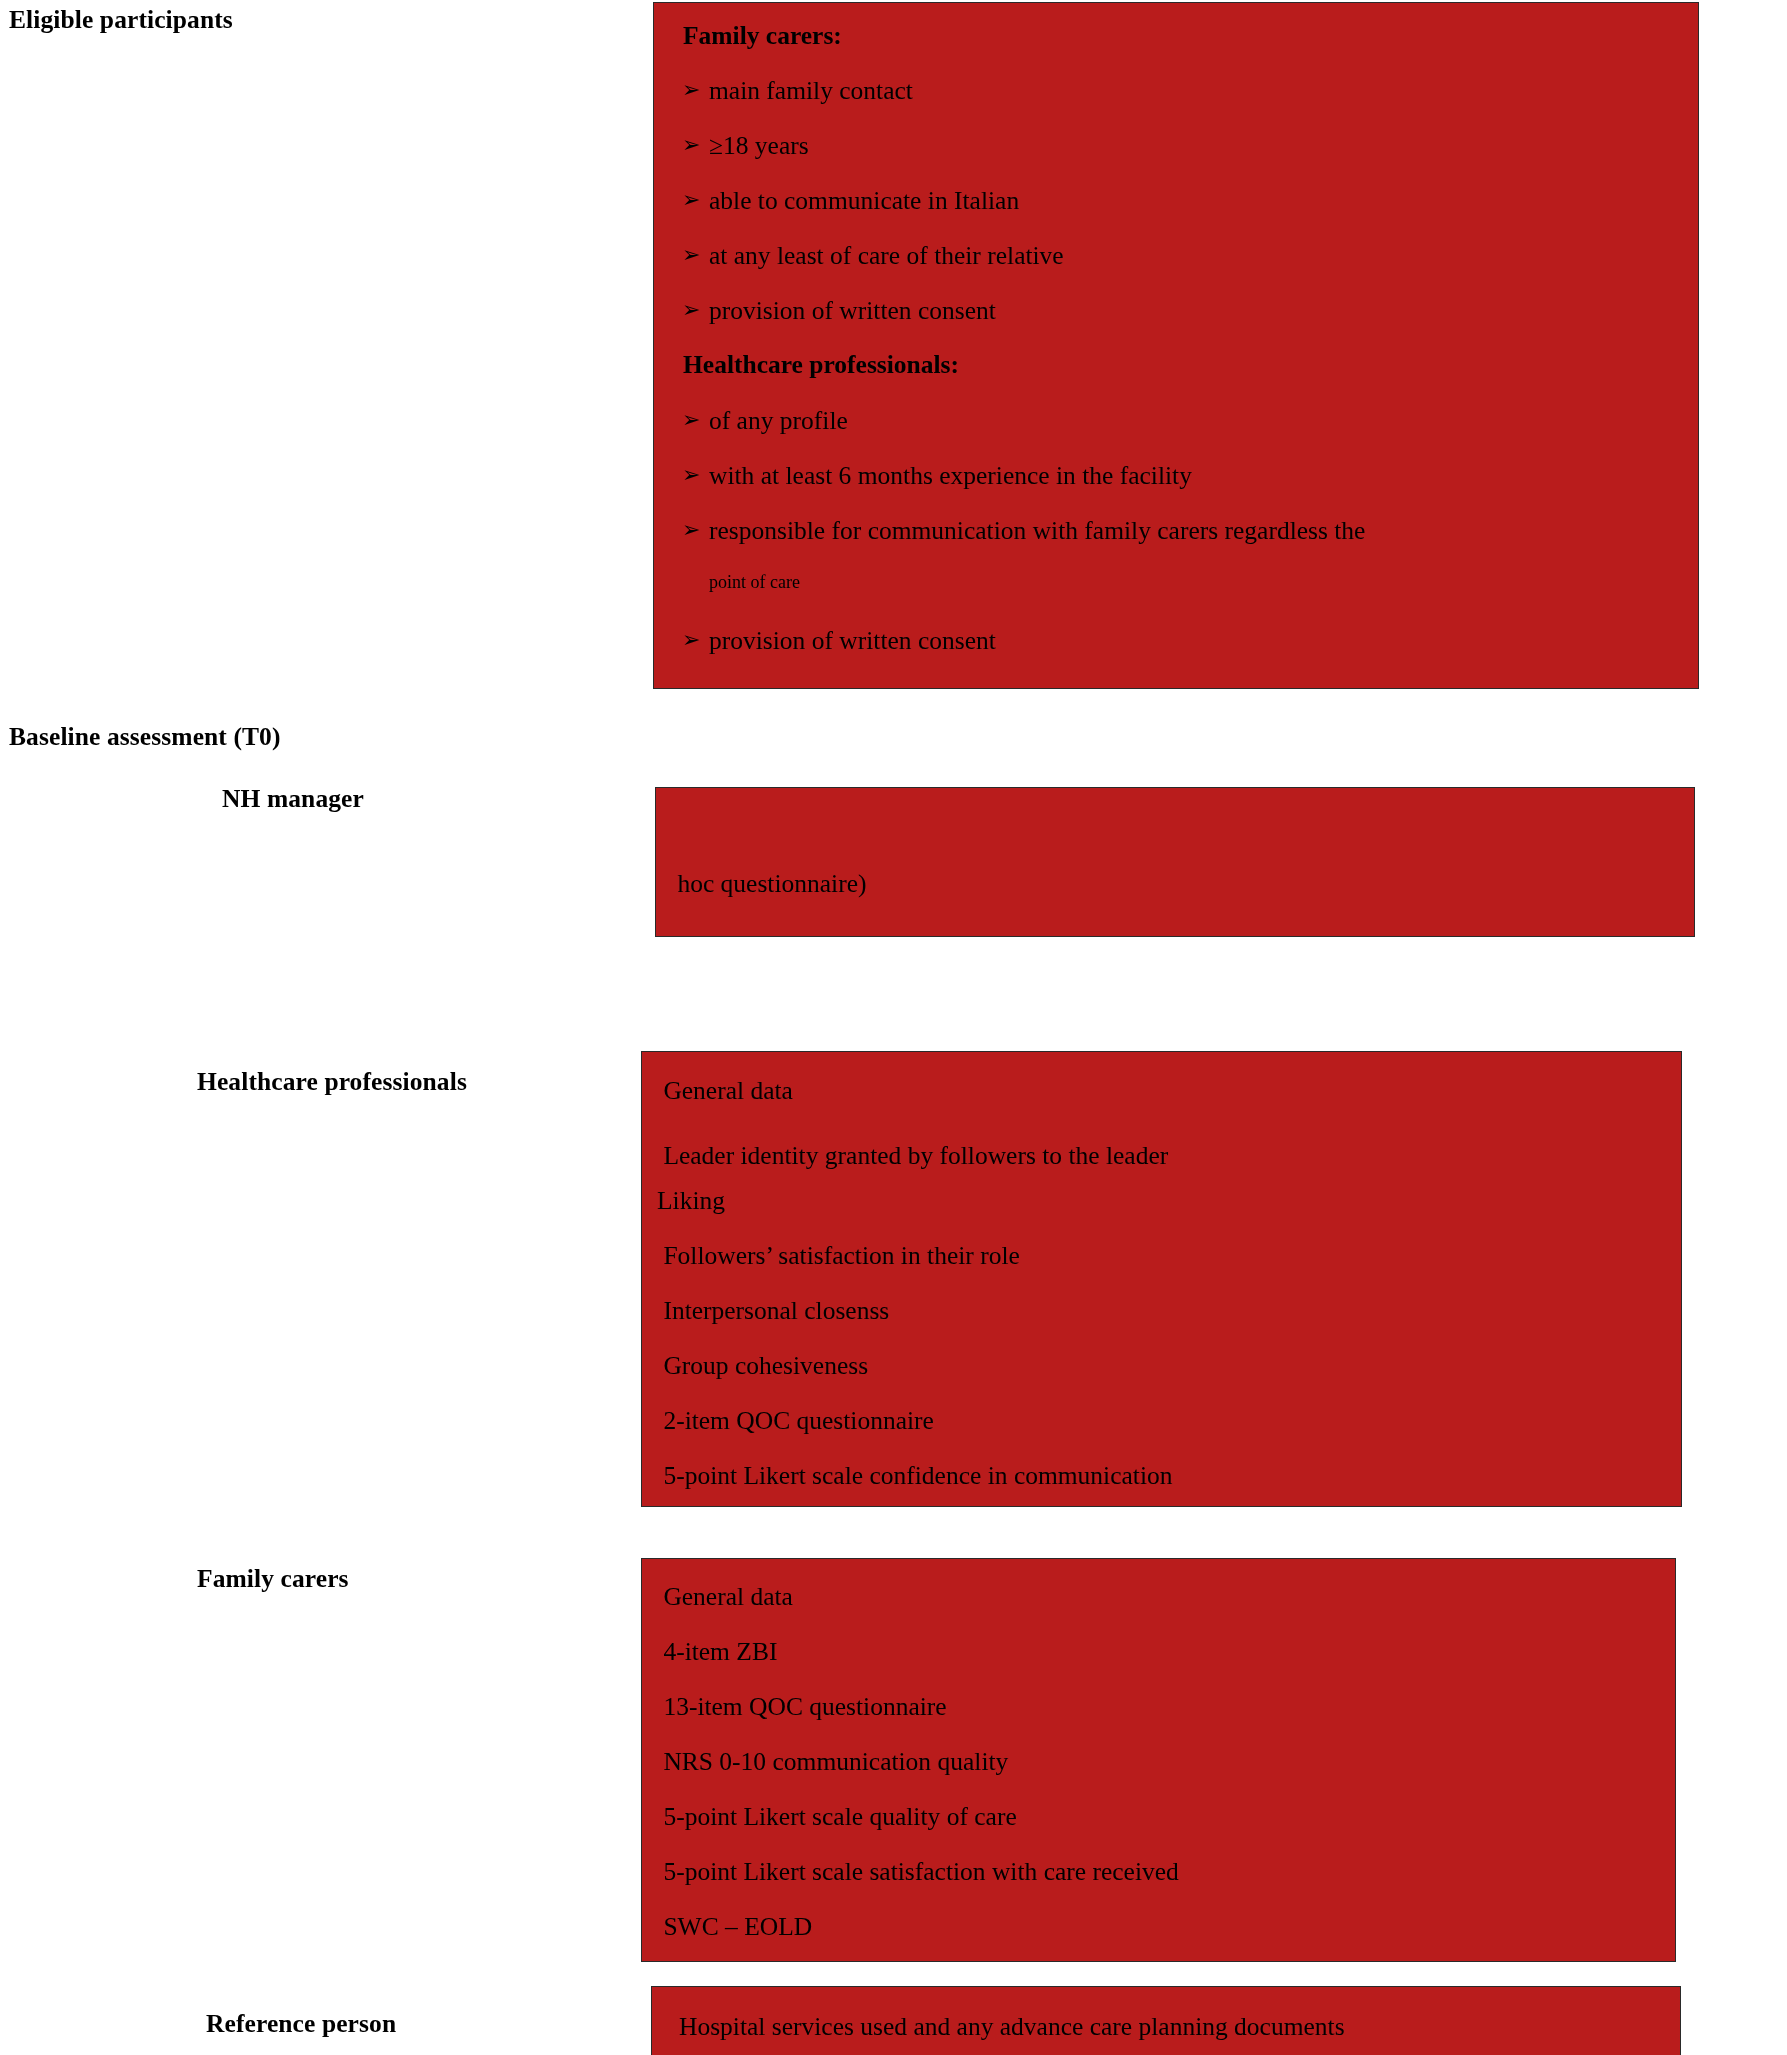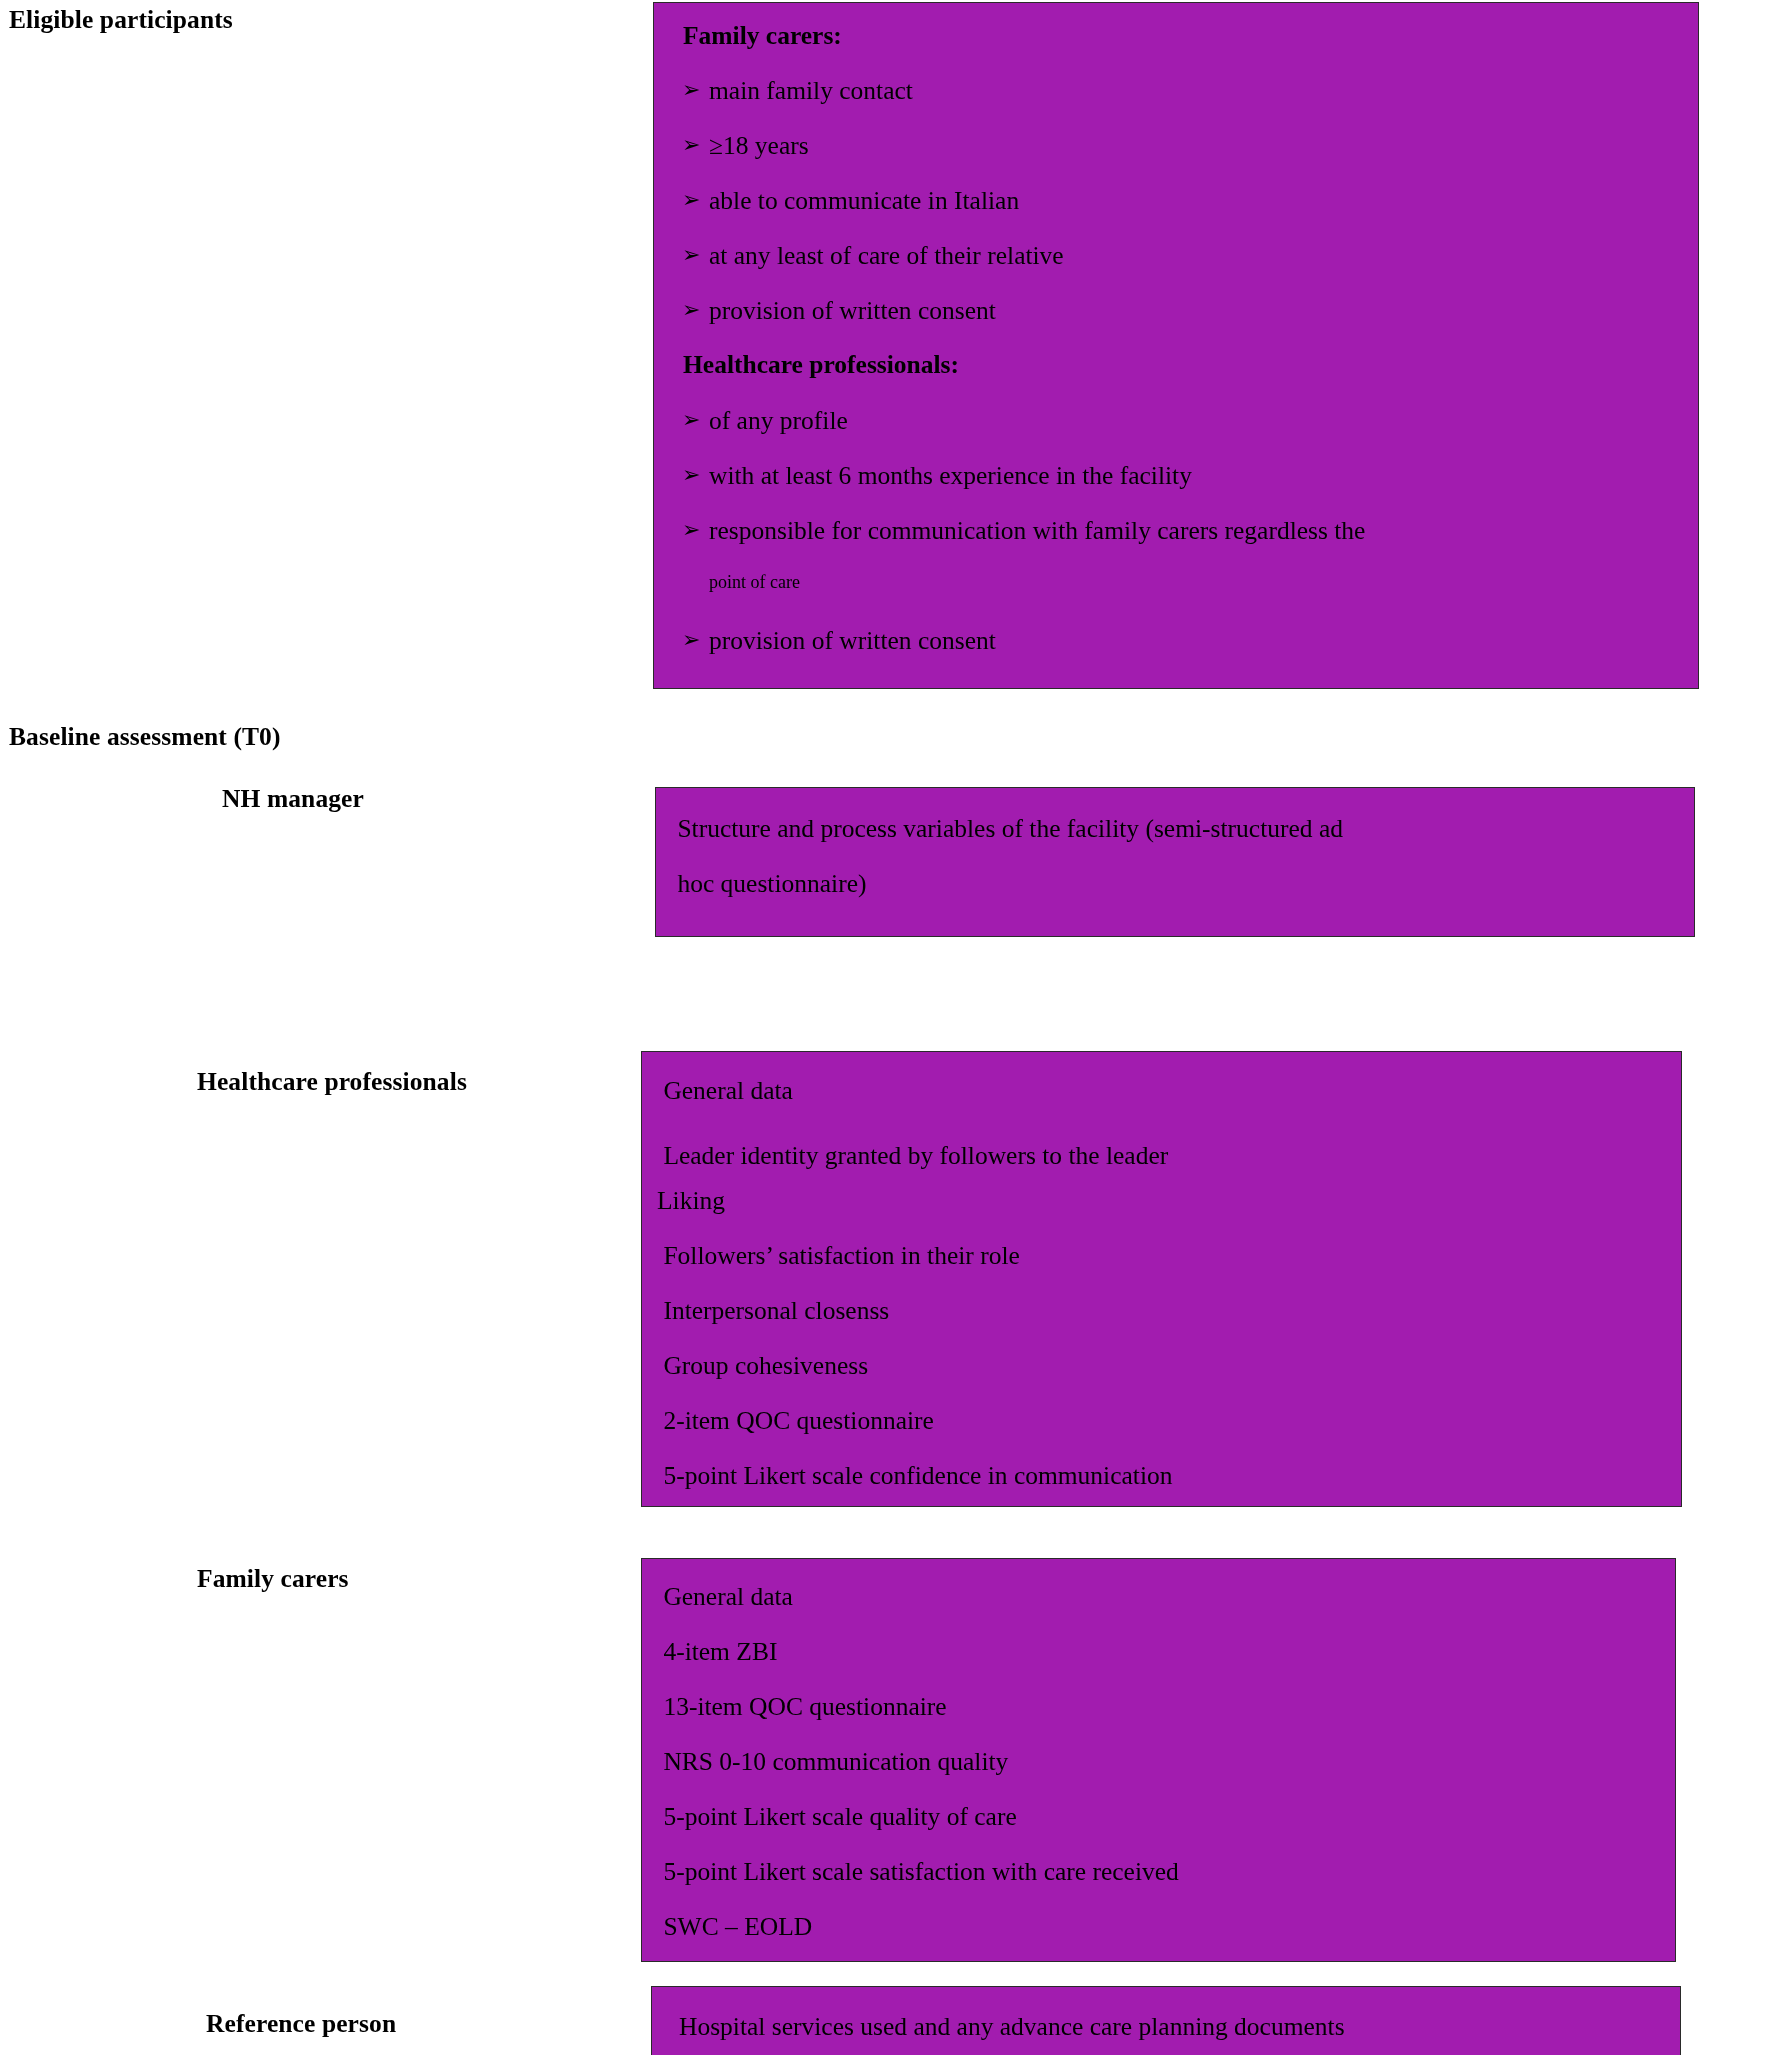--- a/index.html
+++ b/index.html
@@ -27,21 +27,21 @@
     font-size: 25.5px;
     line-height: 1.0;
     white-space: nowrap;
     letter-spacing: 0.1px;
   }
 
   
   .box {
     position: absolute;
     border: 1.2px solid #2a2a2a;
-    background: #a21caf;
+    background: #b91c1c;
   }
 
   
   .bold-head {
     font-weight: bold;
     font-size: 25.5px;
     line-height: 1.0;
     white-space: nowrap;
   }
   .plain-line {
@@ -126,21 +126,20 @@
     <span class="bullet-glyph">➢</span>
     <span class="bullet-text">provision of written consent</span>
   </div>
 </div>
 
 <div class="row-label" style="left:9px; top:724px;">Baseline assessment (T0)</div>
 
 <div class="row-label" style="left:222px; top:786px;">NH manager</div>
 
 <div class="box" style="left:655px; top:787px; width:1040px; height:150px;">
-  <div class="abs plain-line" style="left:21.4px; top:27.5px;">Structure and process variables of the facility (semi-structured ad</div>
   <div class="abs plain-line" style="left:21.4px; top:83px;">hoc questionnaire)</div>
 </div>
 
 <div class="row-label" style="left:197px; top:1069px;">Healthcare professionals</div>
 
 <div class="box" style="left:641px; top:1051px; width:1041px; height:456px;">
   <div class="abs plain-line" style="left:21.4px; top:25.5px;">General data</div>
   <div class="abs plain-line" style="left:21.4px; top:91px;">Leader identity granted by followers to the leader</div>
   <div class="abs plain-line" style="left:15px; top:136px;">Liking</div>
   <div class="abs plain-line" style="left:21.4px; top:191px;">Followers’ satisfaction in their role</div>

